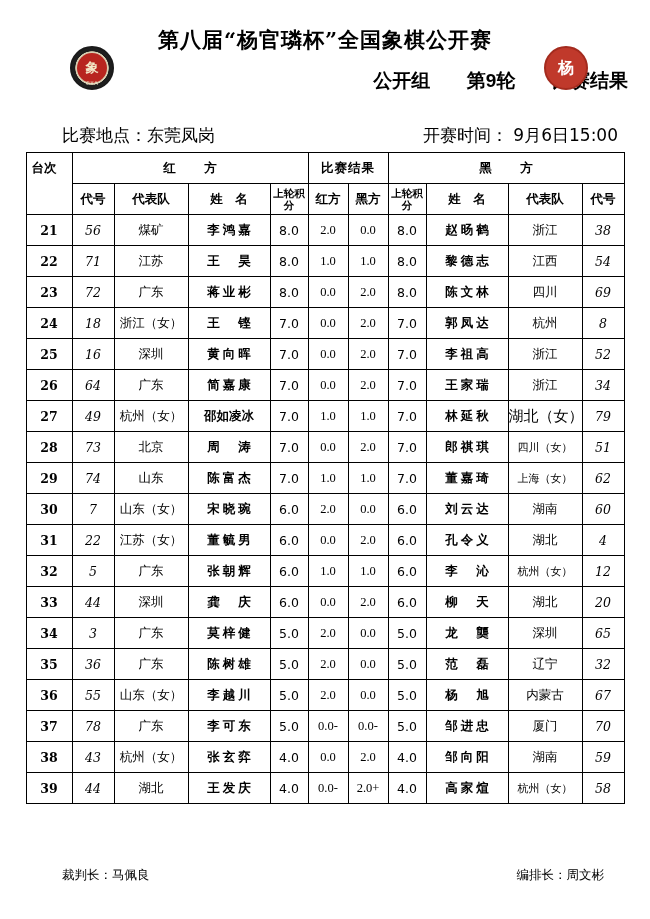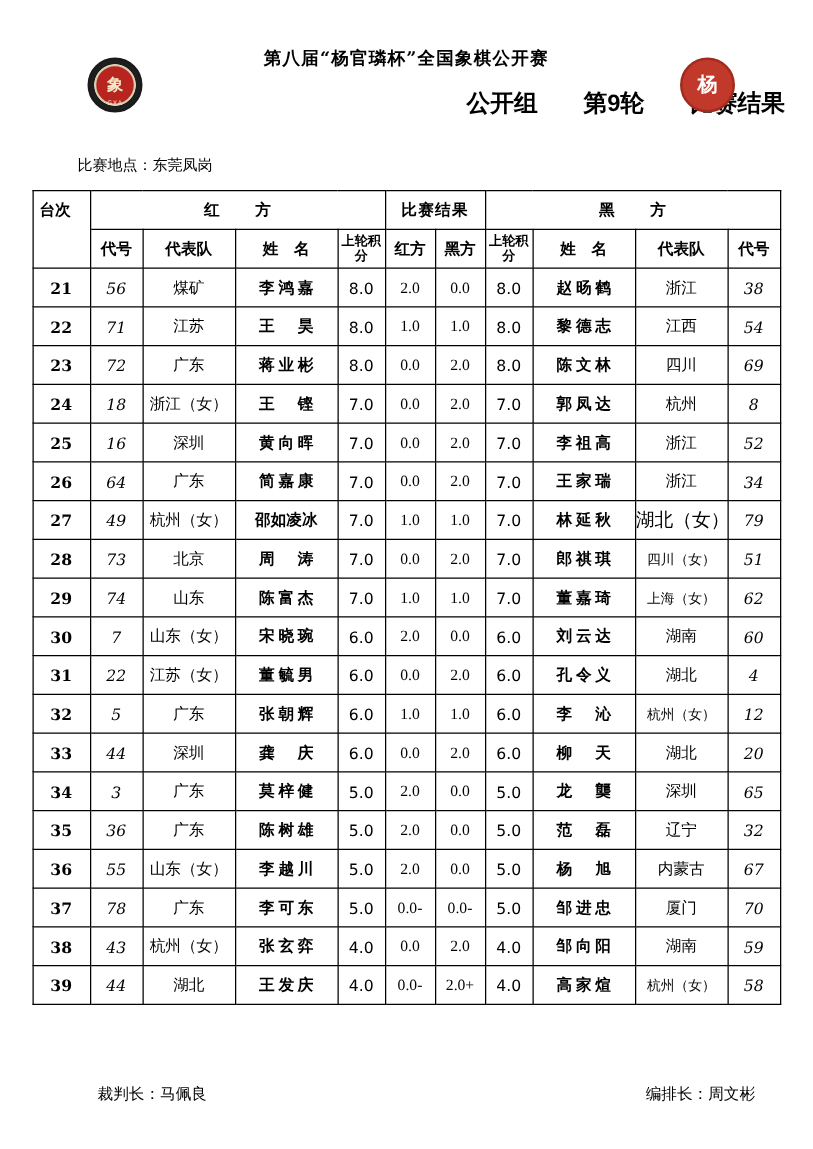--- a/index.html
+++ b/index.html
@@ -23,24 +23,24 @@
     padding: 0 22px;
   }
 
   
   .header {
     position: relative;
     height: 122px;
   }
   .title-main {
     text-align: center;
-    font-size: 14px;
+    font-size: 21px;
     font-weight: bold;
     letter-spacing: 1px;
-    padding-top: 38px;
+    padding-top: 26px;
     font-family: "DejaVu Serif", "Liberation Serif", serif;
   }
   .title-sub {
     text-align: right;
     font-size: 19px;
     font-weight: bold;
     padding-top: 14px;
     font-family: Liberation Sans, sans-serif;
   }
   .title-sub span { display: inline-block; }
@@ -91,21 +91,21 @@
     font-size: 16px;
     font-weight: bold;
     display: flex;
     align-items: center;
     justify-content: center;
     font-family: "DejaVu Serif", "Liberation Serif", serif;
   }
 
   .meta-row {
     position: relative;
-    font-size: 12px;
+    font-size: 17px;
     height: 22px;
     margin-top: 2px;
   }
   .meta-left {
     position: absolute;
     left: 40px;
     top: 0;
   }
   .meta-right {
     position: absolute;
@@ -200,21 +200,21 @@
 
   
   .footer {
     position: absolute;
     left: 22px;
     right: 22px;
     bottom: 34px;
     height: 18px;
     font-size: 12.5px;
   }
-  .footer-left { position: absolute; left: 56px; top: 0; }
+  .footer-left { position: absolute; left: 40px; top: 0; }
   .footer-right { position: absolute; right: 24px; top: 0; }
 </style>
 </head>
 <body>
 
 <div class="page">
 
   <div class="header">
     <div class="logo-left">
       <div class="inner">象</div>
@@ -227,20 +227,21 @@
       <span>公开组</span>
       <span class="sub-gap1"></span>
       <span>第9轮</span>
       <span class="sub-gap2"></span>
       <span>比赛结果</span>
     </div>
   </div>
 
   <div class="meta-row">
     <div class="meta-left">比赛地点：东莞凤岗</div>
+    <div class="meta-right">开赛时间： 9月6日15:00</div>
   </div>
 
   <table class="results">
     <colgroup>
       <col style="width:46px">
       <col style="width:42px">
       <col style="width:74px">
       <col style="width:82px">
       <col style="width:38px">
       <col style="width:40px">

